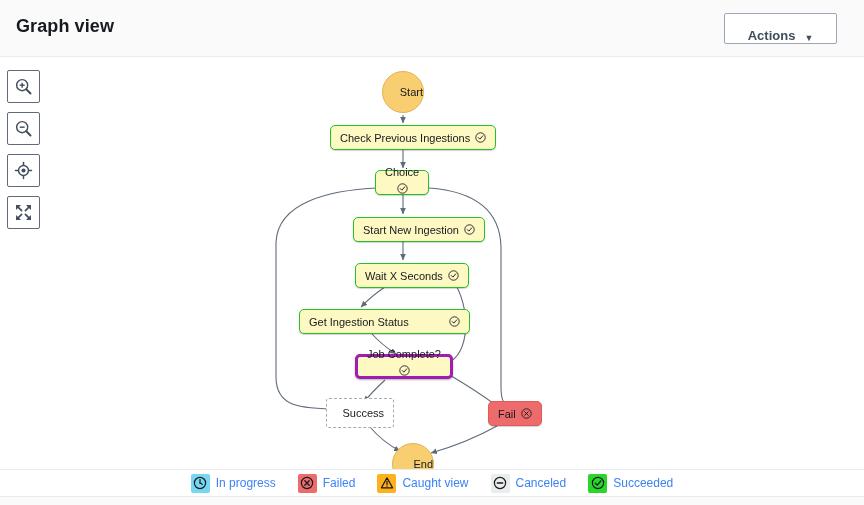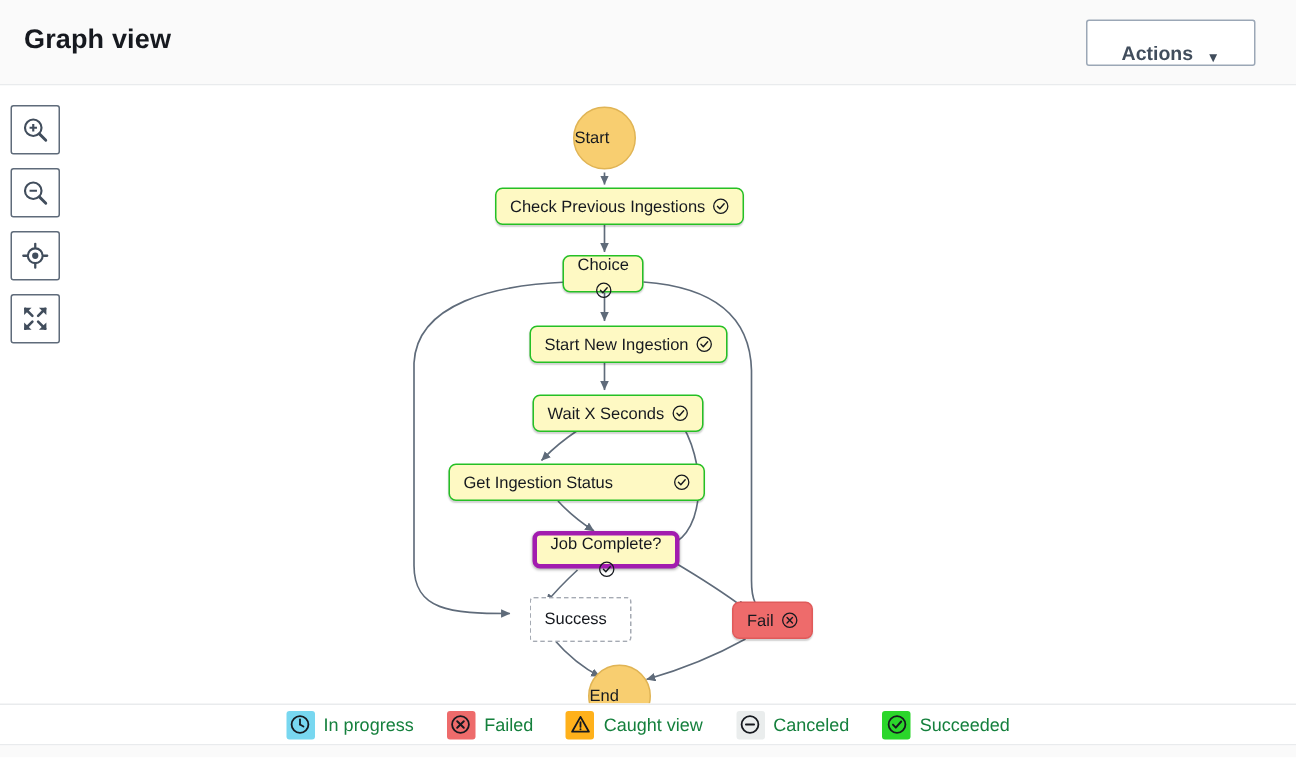--- a/index.html
+++ b/index.html
@@ -53,21 +53,21 @@
     border-radius:2px;
     box-sizing:border-box;
     display:flex;align-items:center;justify-content:center;
     cursor:pointer;
   }
   .tool-btn svg{display:block;}
 
   
   .node{
     position:absolute;
-    display:flex;align-items:center;justify-content:flex-start;gap:5px;
+    display:flex;align-items:center;justify-content:flex-end;gap:5px;
     box-sizing:border-box;
     font-size:11px;
     color:#16191f;
     white-space:nowrap;
     cursor:pointer;
   }
   .node.task{
     height:25px;
     background:#fef9c3;
     border:1px solid #25c025;
@@ -88,42 +88,41 @@
     padding:0 9px;
     box-shadow:0 1px 1px rgba(0,0,0,.18);
   }
   .node.pending{
     height:30px;
     background:#ffffff;
     border:1px dashed #a5aab3;
     border-radius:3px;
     padding:0 9px;
     color:#16191f;
-    margin-left:27px;
   }
   .node.terminal{
     width:42px;height:42px;border-radius:50%;
     background:#f8ce70;
     border:1px solid #e0b455;
     font-size:11px;
   }
   .node-label{pointer-events:none;}
   .node-status{display:flex;align-items:center;}
   .node-status svg{display:block;}
 
   
   .legend{
     position:absolute;left:0;top:469px;width:864px;height:28px;
     background:#ffffff;
     border-top:1px solid #e9ebed;
     border-bottom:1px solid #e9ebed;
     box-sizing:border-box;
     display:flex;align-items:center;justify-content:center;gap:22px;
   }
-  .legend-item{display:flex;align-items:center;gap:6px;font-size:12px;color:#15803d;}
+  .legend-item{display:flex;align-items:center;gap:6px;font-size:12px;color:#3b82f6;}
   .legend-swatch{
     width:19px;height:19px;border-radius:2px;
     display:flex;align-items:center;justify-content:center;
   }
   .legend-swatch svg{display:block;}
   .footer-strip{
     position:absolute;left:0;top:497px;width:864px;height:8px;background:#fafafa;
   }
 </style>
 </head>

